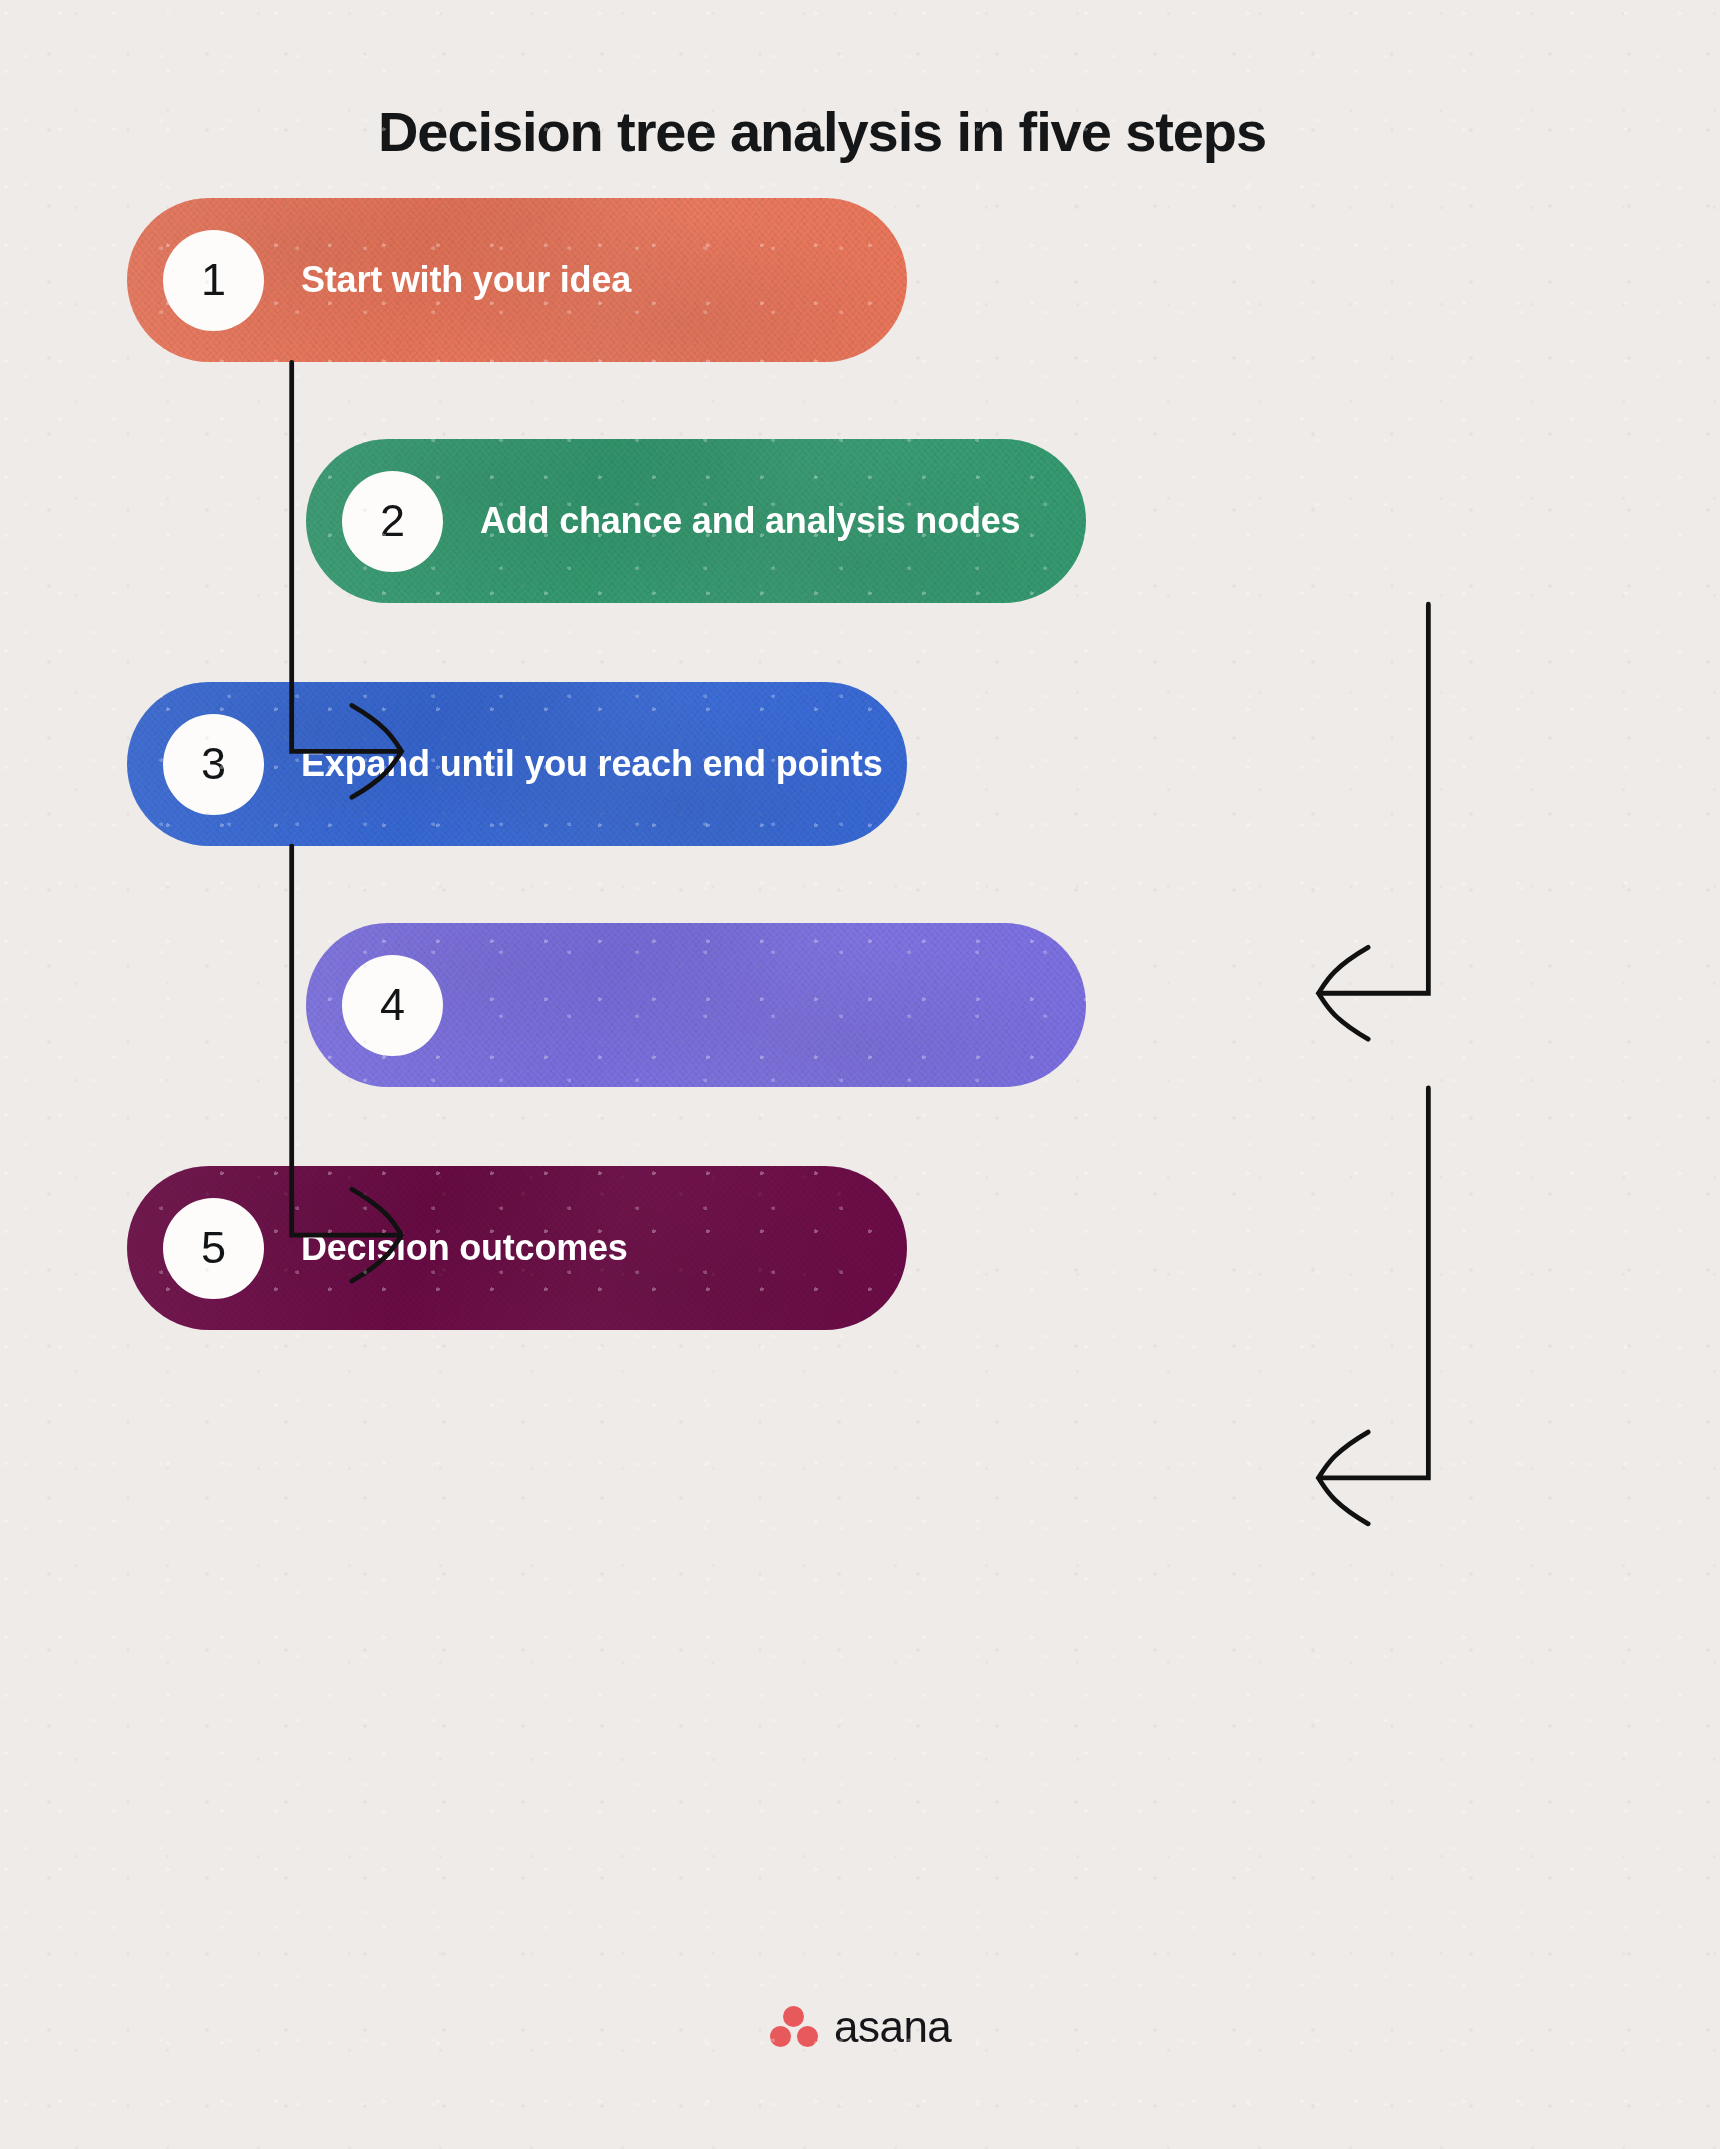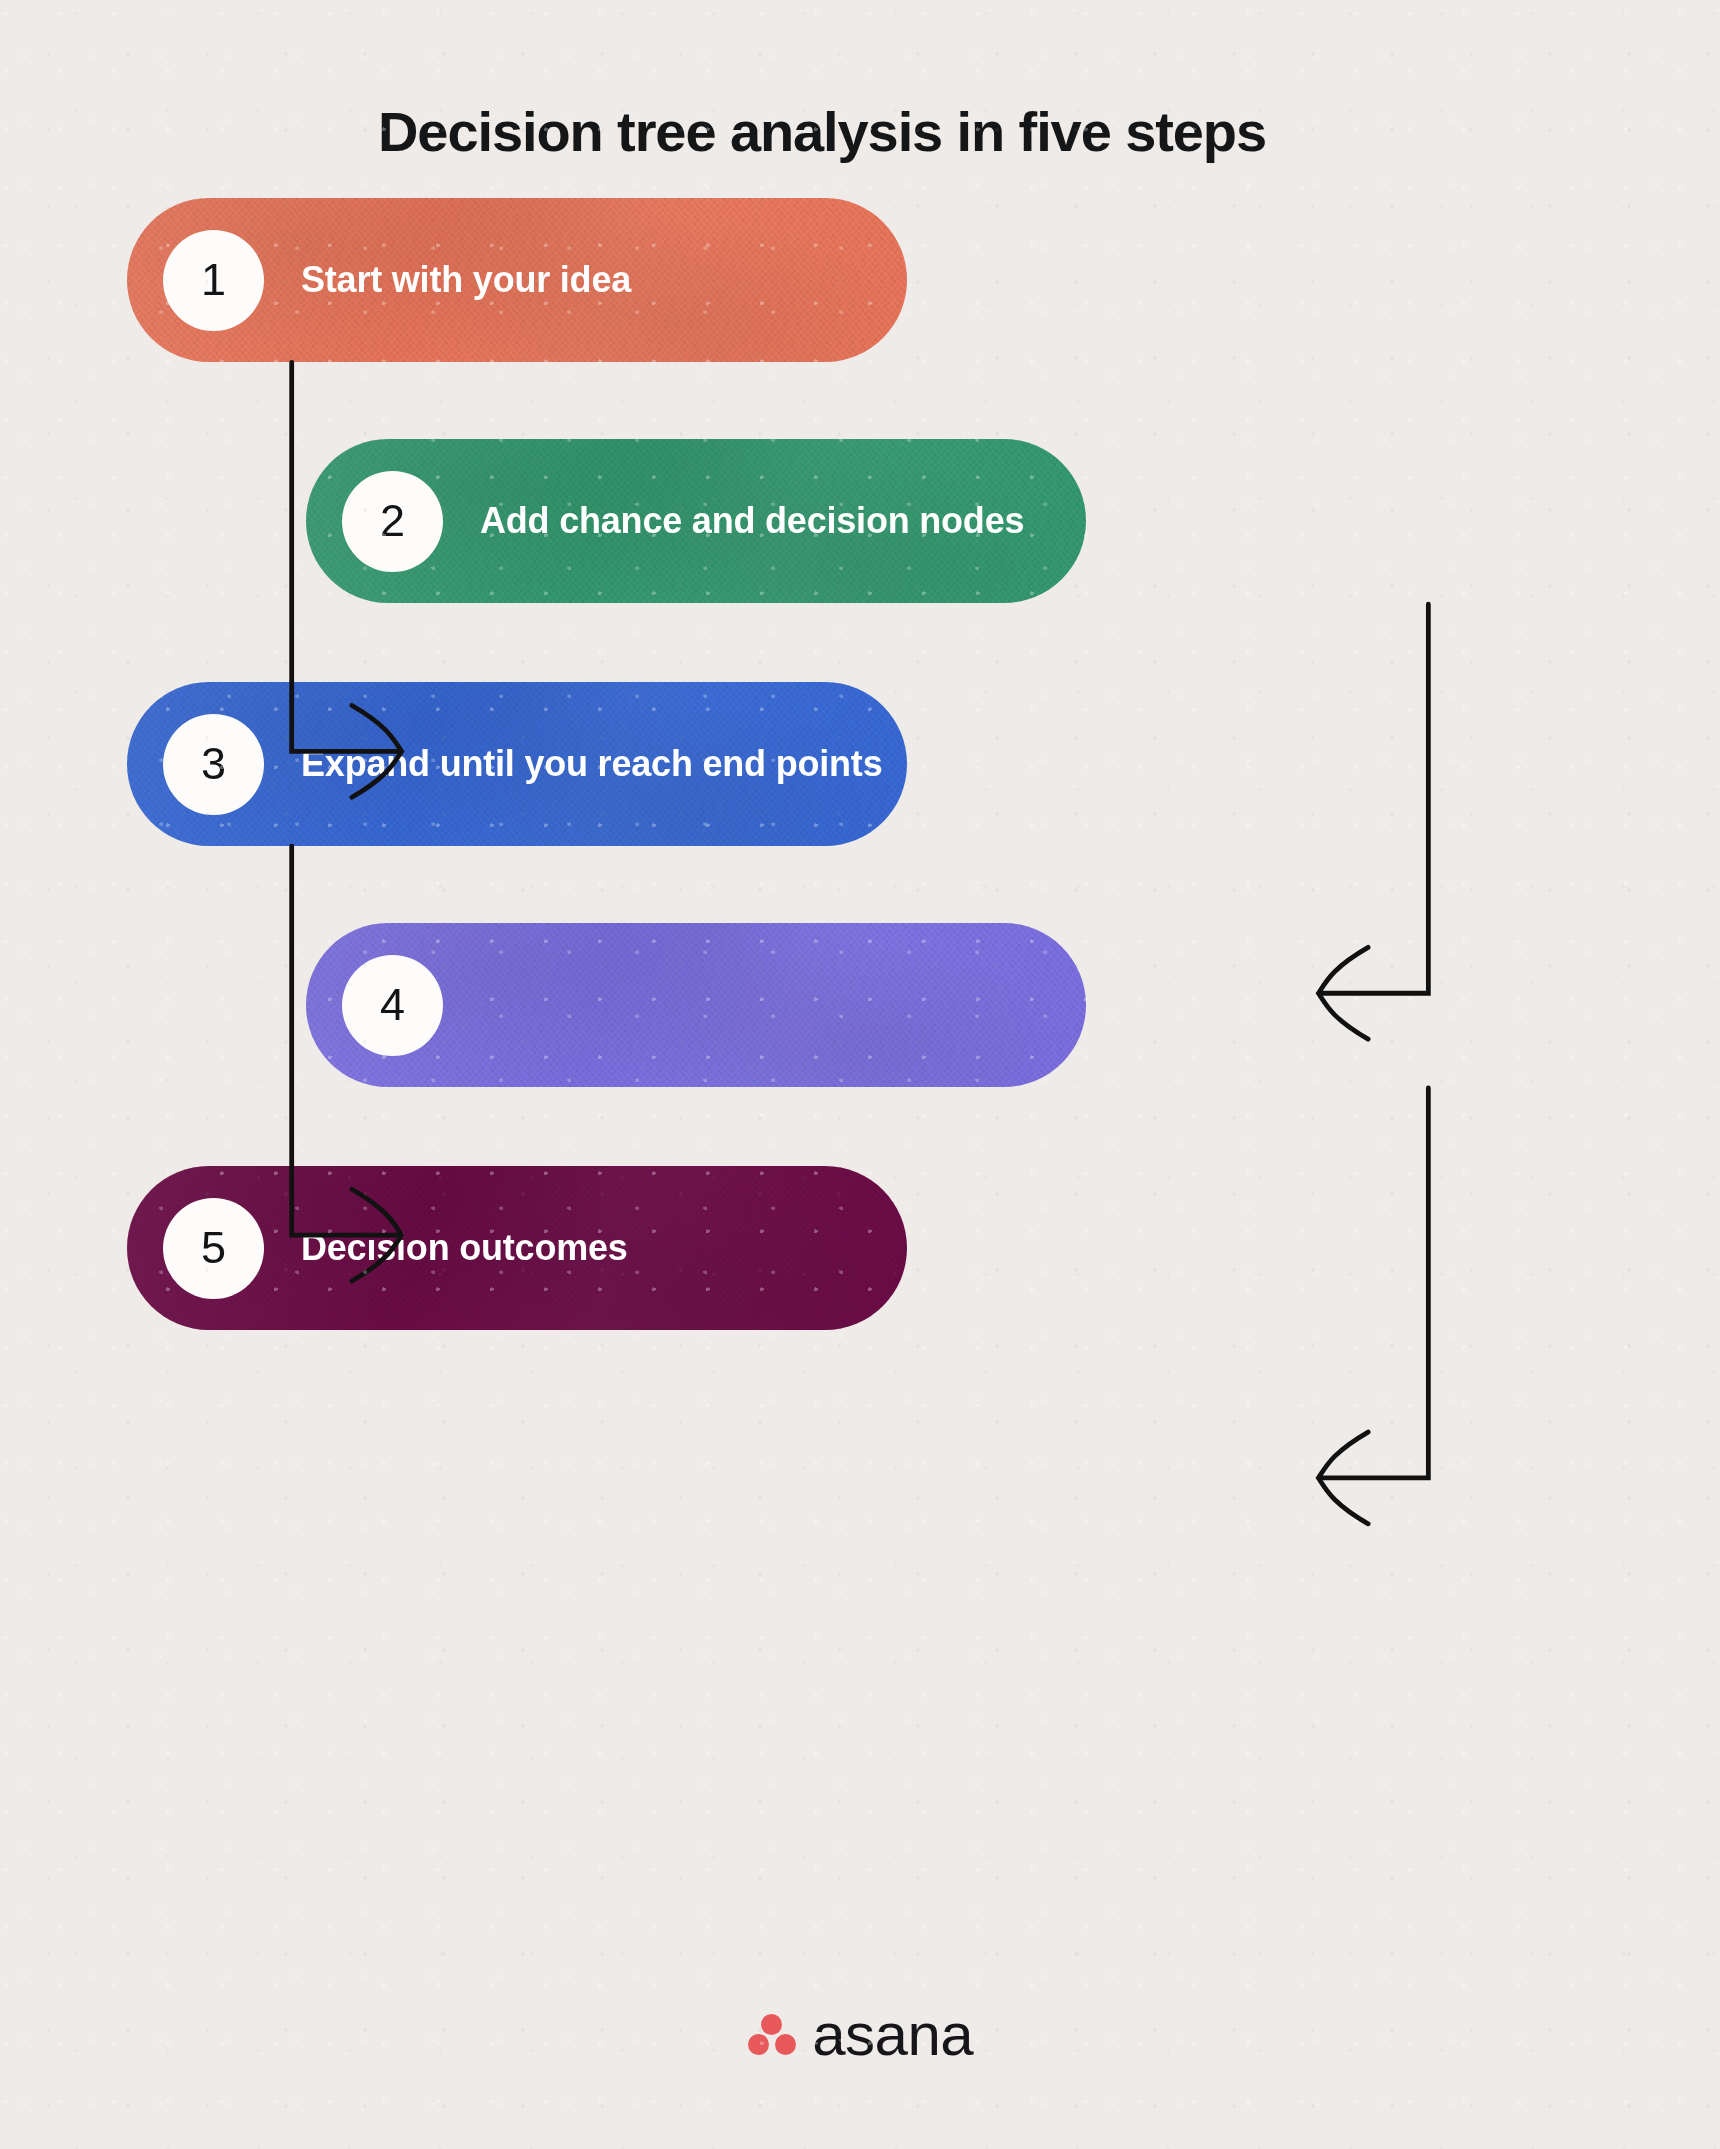--- a/index.html
+++ b/index.html
@@ -140,21 +140,21 @@
   #asana-mark i {
     position: absolute;
     border-radius: 50%;
     background: #e8595b;
     display: block;
   }
   #asana-dot-top   { width: 21px; height: 21px; left: 13.4px; top: 0;    }
   #asana-dot-left  { width: 21px; height: 21px; left: 0;    top: 20px; }
   #asana-dot-right { width: 21px; height: 21px; left: 27px; top: 20px; }
   #asana-wordmark {
-    font-size: 60px;
+    font-size: 44px;
     font-weight: 500;
     color: #16161a;
     letter-spacing: -0.5px;
     line-height: 1;
   }
 </style>
 </head>
 <body>
 
 <div id="canvas">
@@ -168,21 +168,21 @@
       <div class="step-badge">1</div>
       <div class="step-label">Start with your idea</div>
     </div>
   </div>
 
   <div class="step-row" style="left:306px; top:439px; width:780px;">
     <div class="step-pill" style="background:#34996f;">
       <div class="pill-texture"></div>
       <div class="pill-sheen"></div>
       <div class="step-badge">2</div>
-      <div class="step-label">Add chance and decision nodes</div>
+      <div class="step-label">Add chance and analysis nodes</div>
     </div>
   </div>
 
   <div class="step-row" style="left:127px; top:682px; width:780px;">
     <div class="step-pill" style="background:#3768d4;">
       <div class="pill-texture"></div>
       <div class="pill-sheen"></div>
       <div class="step-badge">3</div>
       <div class="step-label">Expand until you reach end points</div>
     </div>

